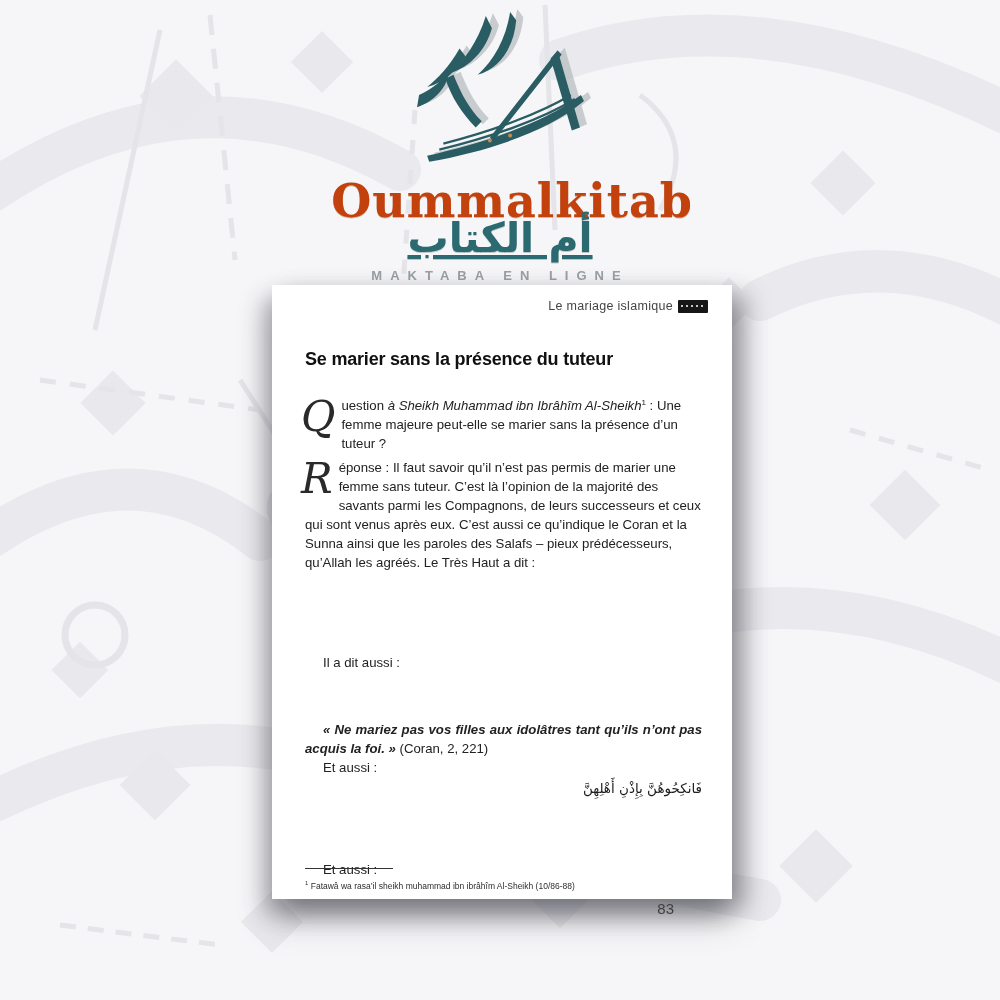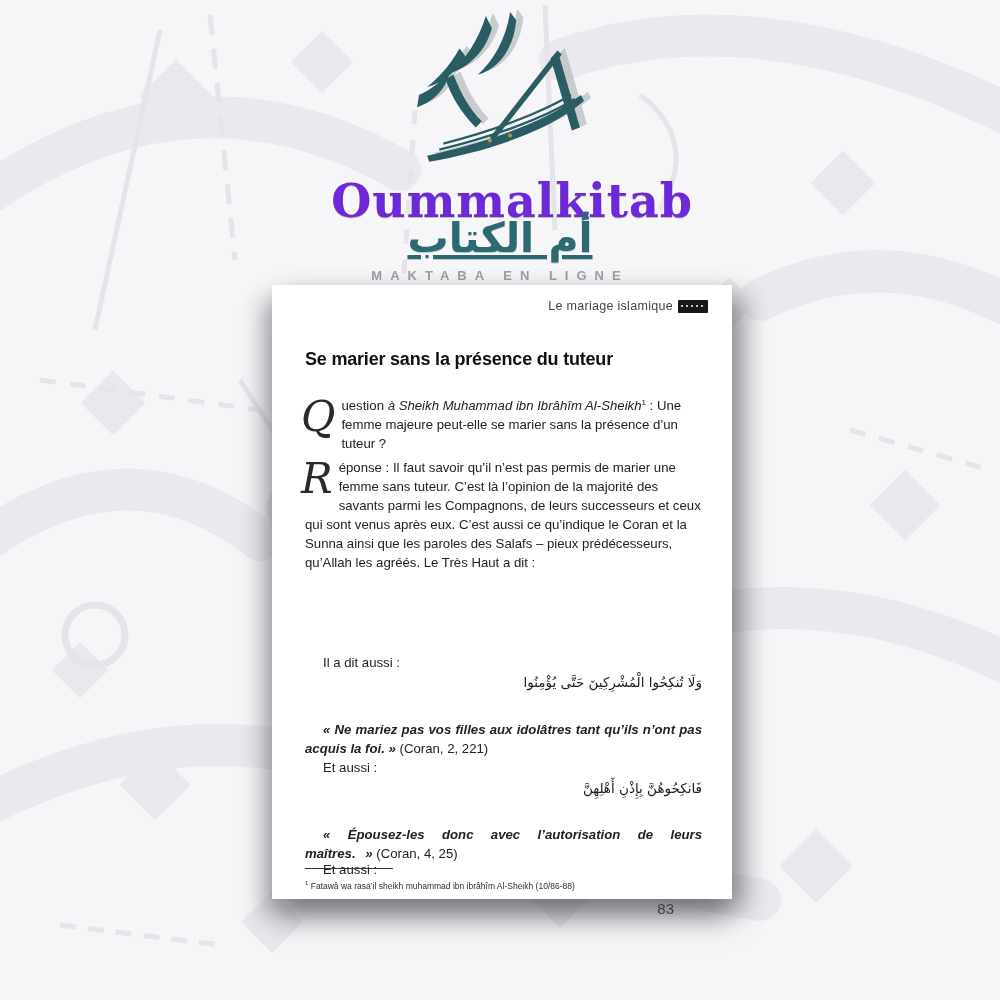--- a/index.html
+++ b/index.html
@@ -8,21 +8,21 @@
     background:#f6f6f8;
     font-family:"Liberation Sans", sans-serif;
   }
   
   .watermark{position:absolute;inset:0;z-index:0;}
   
   .brand{position:absolute;left:0;top:0;width:1000px;text-align:center;z-index:2;}
   .brand-mark{margin:8px auto 0;width:230px;height:172px;display:block;}
   .brand-wordmark{
     font-family:"DejaVu Serif", serif;font-weight:700;font-size:46px;line-height:46px;
-    color:#6d28d9;letter-spacing:1px;margin-top:-2px;
+    color:#c2410c;letter-spacing:1px;margin-top:-2px;
     text-shadow:0 1px 0 rgba(120,80,30,.35);
     padding-left:24px;
   }
   .brand-arabic{
     font-family:"DejaVu Sans", sans-serif;font-weight:700;font-size:41px;line-height:36px;
     color:#2b6a70;margin-top:-4px;text-shadow:0 1px 0 rgba(20,60,60,.25);text-decoration:underline;
   }
   .brand-tagline{
     font-size:13px;color:#9aa0a4;letter-spacing:8px;margin-top:12px;font-weight:700;
   }
@@ -174,32 +174,27 @@
   <p class="pb body-text q-block">
     <span class="dropcap">Q</span><span>uestion </span><span class="cite">à Sheikh Muhammad ibn Ibrâhîm Al-Sheikh</span><sup>1</sup><span> : Une femme majeure peut-elle se marier sans la présence d’un tuteur ?</span>
   </p>
 
   <p class="pb body-text r-block">
     <span class="dropcap">R</span><span>éponse : Il faut savoir qu’il n’est pas permis de marier une femme sans tuteur. C’est là l’opinion de la majorité des savants parmi les Compagnons, de leurs successeurs et ceux qui sont venus après eux. C’est aussi ce qu’indique le Coran et la Sunna ainsi que les paroles des Salafs – pieux prédécesseurs, qu’Allah les agréés. Le Très Haut a dit :</span>
   </p>
 
   <p class="pb body-text follow fu1">Il a dit aussi :</p>
 
-  <div class="pb arabic ar2">وَلَا تُنكِحُوا الْمُشْرِكِينَ حَتَّى يُؤْمِنُوا</div>
   <p class="pb body-text trans t2">
     <span class="q">« Ne mariez pas vos filles aux idolâtres tant qu’ils n’ont pas acquis la foi. »</span>
     <span class="ref">(Coran, 2, 221)</span>
   </p>
   <p class="pb body-text follow fu2">Et aussi :</p>
 
   <div class="pb arabic ar3">فَانكِحُوهُنَّ بِإِذْنِ أَهْلِهِنَّ</div>
-  <p class="pb body-text trans t3">
-    <span class="q">« Épousez-les donc avec l’autorisation de leurs maîtres. »</span>
-    <span class="ref">(Coran, 4, 25)</span>
-  </p>
   <p class="pb body-text follow fu3">Et aussi :</p>
 
   <div class="pb footnote-rule"></div>
   <p class="pb footnote">
     <sup>1</sup>
     <span>Fatawâ wa rasa’il sheikh muhammad ibn ibrâhîm Al-Sheikh (10/86-88)</span>
   </p>
 
   <div class="pb page-number">83</div>
 </section>

